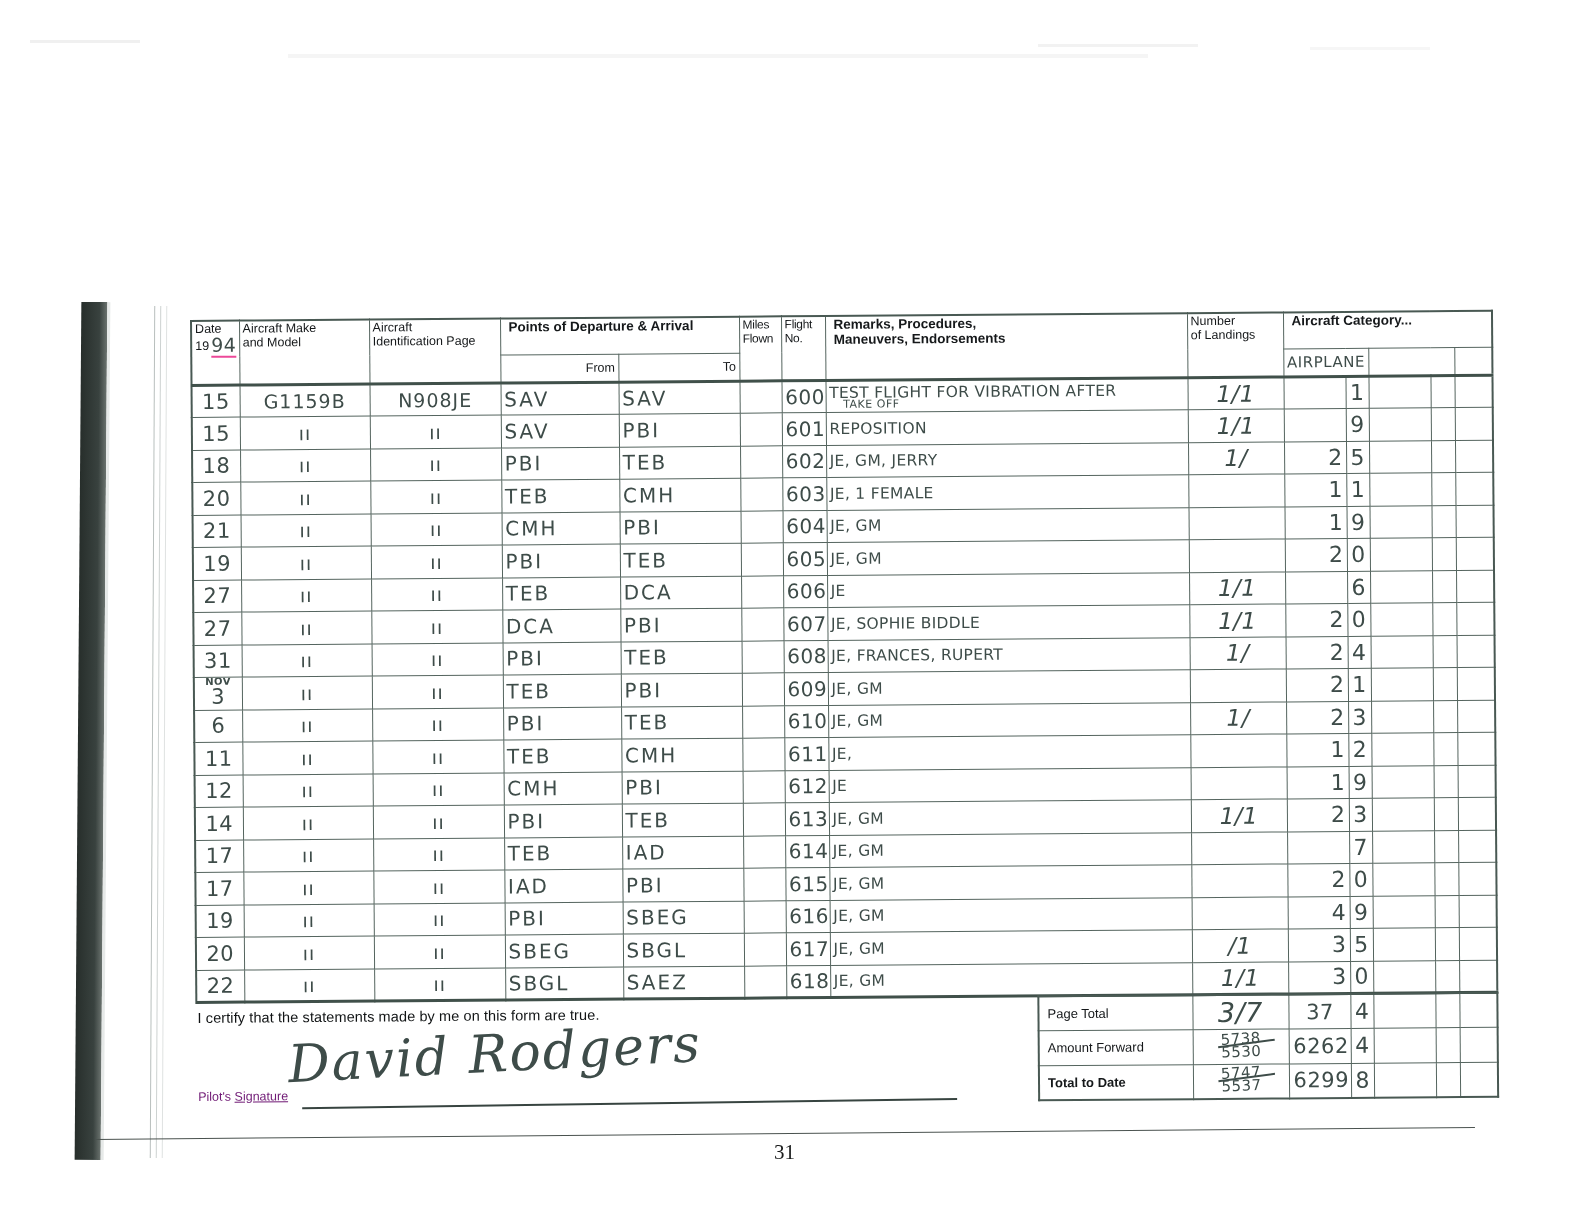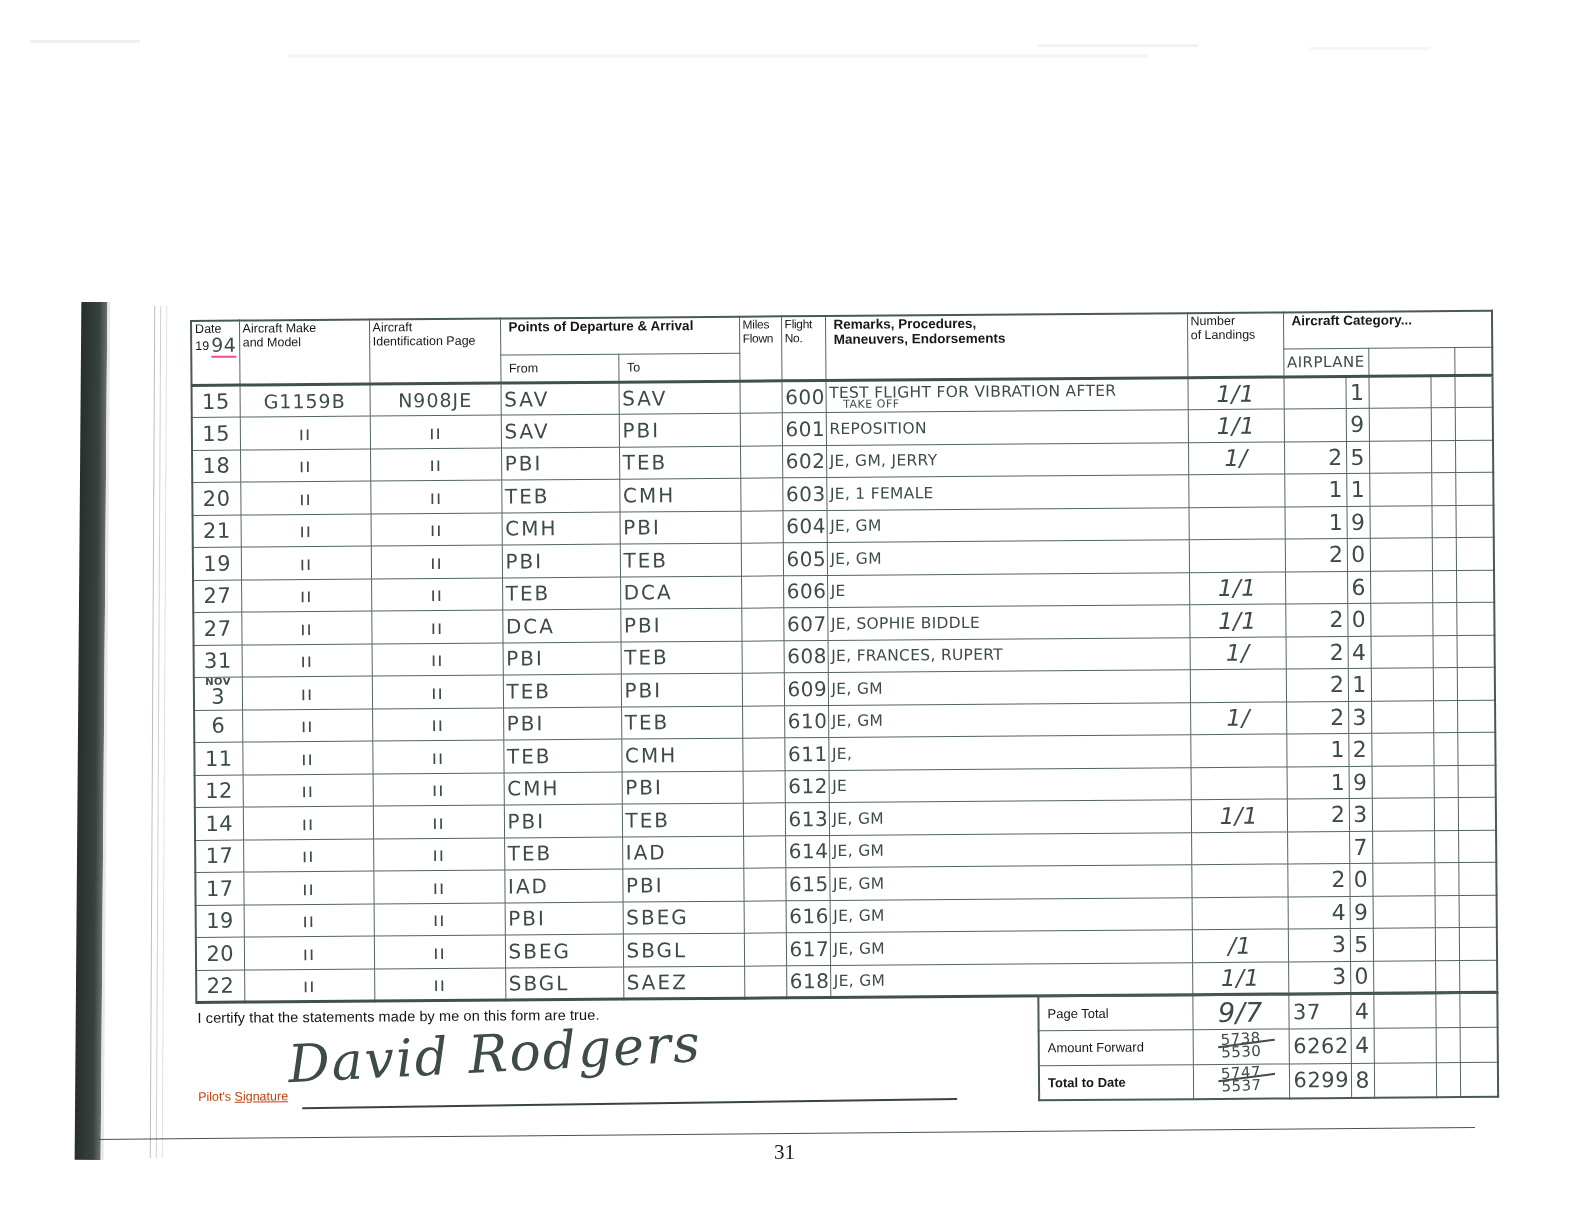--- a/index.html
+++ b/index.html
@@ -19,21 +19,21 @@
 
   table.log{border-collapse:collapse;table-layout:fixed;width:1301px;}
   table.log th,table.log td{border:1px solid #55655f;padding:0 3px;overflow:hidden;}
   table.log{border:2px solid #495953;}
   table.log thead th{border-bottom-width:1px;}
   table.log thead{border-bottom:3px solid #40504a;}
   table.log tbody{border-bottom:3px solid #40504a;}
   th{font-weight:bold;text-align:left;vertical-align:top;color:#15181a;}
   .h-reg{font-weight:normal;font-size:12.5px;line-height:14px;padding-top:3px;}
   .h-bold{font-weight:bold;font-size:13.5px;line-height:15px;padding-top:3px;}
-  .h-sub{font-weight:normal;font-size:12.5px;vertical-align:middle;}
+  .h-sub{font-weight:normal;font-size:12.5px;vertical-align:middle;text-align:right;}
   tr.hrow1{height:36px;} tr.hrow2{height:28px;}
   tbody tr{height:32.5px;}
 
   .hw{font-family:"DejaVu Sans",sans-serif;color:#3e4c49;letter-spacing:.5px;}
   .year{font-size:19px;position:relative;top:2px;margin-left:2px;border-bottom:2px solid #ec4899;}
 
   td.c-date{text-align:center;} 
   .dt{font-size:21px;} .dmon{display:block;font-size:10px;line-height:8px;margin-bottom:-1px;font-weight:bold;}
   .dmon:empty{display:none;}
   td.c-make,td.c-ident{text-align:center;}
@@ -53,25 +53,25 @@
   table.tot td{border:1px solid #55655f;padding:0 4px;overflow:visible;margin-left:28px;}
   table.tot tr{height:34.5px;}
   .tlabel{font-size:13px;color:#15181a;padding-left:8px !important;}
   .tlabel.bold{font-weight:bold;}
   .bigland{font-size:27px;font-style:oblique;display:block;text-align:center;}
   .stack{display:block;line-height:13px;text-align:center;font-size:15px;position:relative;top:-1px;}
   .stack .s-top{position:relative;display:inline-block;transform:rotate(-3deg);}
   .stack .s-top::after{content:"";position:absolute;left:-3px;right:-14px;bottom:1px;
         border-top:2px solid #3e4c49;transform:rotate(-4deg);}
   .stack .s-bot{display:block;transform:rotate(-2deg);}
-  .tot .c-th{text-align:left;padding-right:3px;} .tot .thh{font-size:21px;}
+  .tot .c-th{text-align:center;padding-right:3px;} .tot .thh{font-size:21px;}
 
   
   .cert{position:absolute;left:2px;top:690px;font-size:14.5px;color:#101314;letter-spacing:.1px;}
-  .sig-label{position:absolute;left:2px;top:770px;font-size:12.5px;color:#c2410c;}
+  .sig-label{position:absolute;left:2px;top:770px;font-size:12.5px;color:#701a75;}
   .sig-label u{text-decoration:underline;}
   .sig-line{position:absolute;left:106px;top:786px;width:655px;border-top:2.5px solid #374440;
             transform:rotate(-.35deg);}
   .sig-name{position:absolute;left:92px;top:706px;font-family:"DejaVu Serif",serif;
             font-style:italic;font-size:52px;color:#3e4c49;transform:rotate(-2.5deg);
             letter-spacing:2px;white-space:nowrap;}
 
   .botline{position:absolute;left:95px;top:1139px;width:1380px;border-top:1.8px solid #4a524f;
            transform:rotate(-.5deg);transform-origin:0 0;}
   .pageno{position:absolute;left:768px;top:1140px;font-family:"Liberation Serif",serif;
@@ -472,21 +472,21 @@
             <col style="width:62px">
           <col style="width:23px">
             <col style="width:62px">
             <col style="width:24px">
             <col style="width:38px">
         </colgroup>
         <tbody>
             <tr>
           <td class="tlabel">Page Total</td>
           <td>
-                <span class="hw bigland">9/7</span>
+                <span class="hw bigland">3/7</span>
               </td>
           <td class="c-th"><span class="hw thh">37</span></td>
           <td class="c-tt"><span class="hw ttt">4</span></td>
           <td></td>
               <td></td>
               <td></td>
         </tr>
         <tr>
           <td class="tlabel">Amount Forward</td>
           <td>

